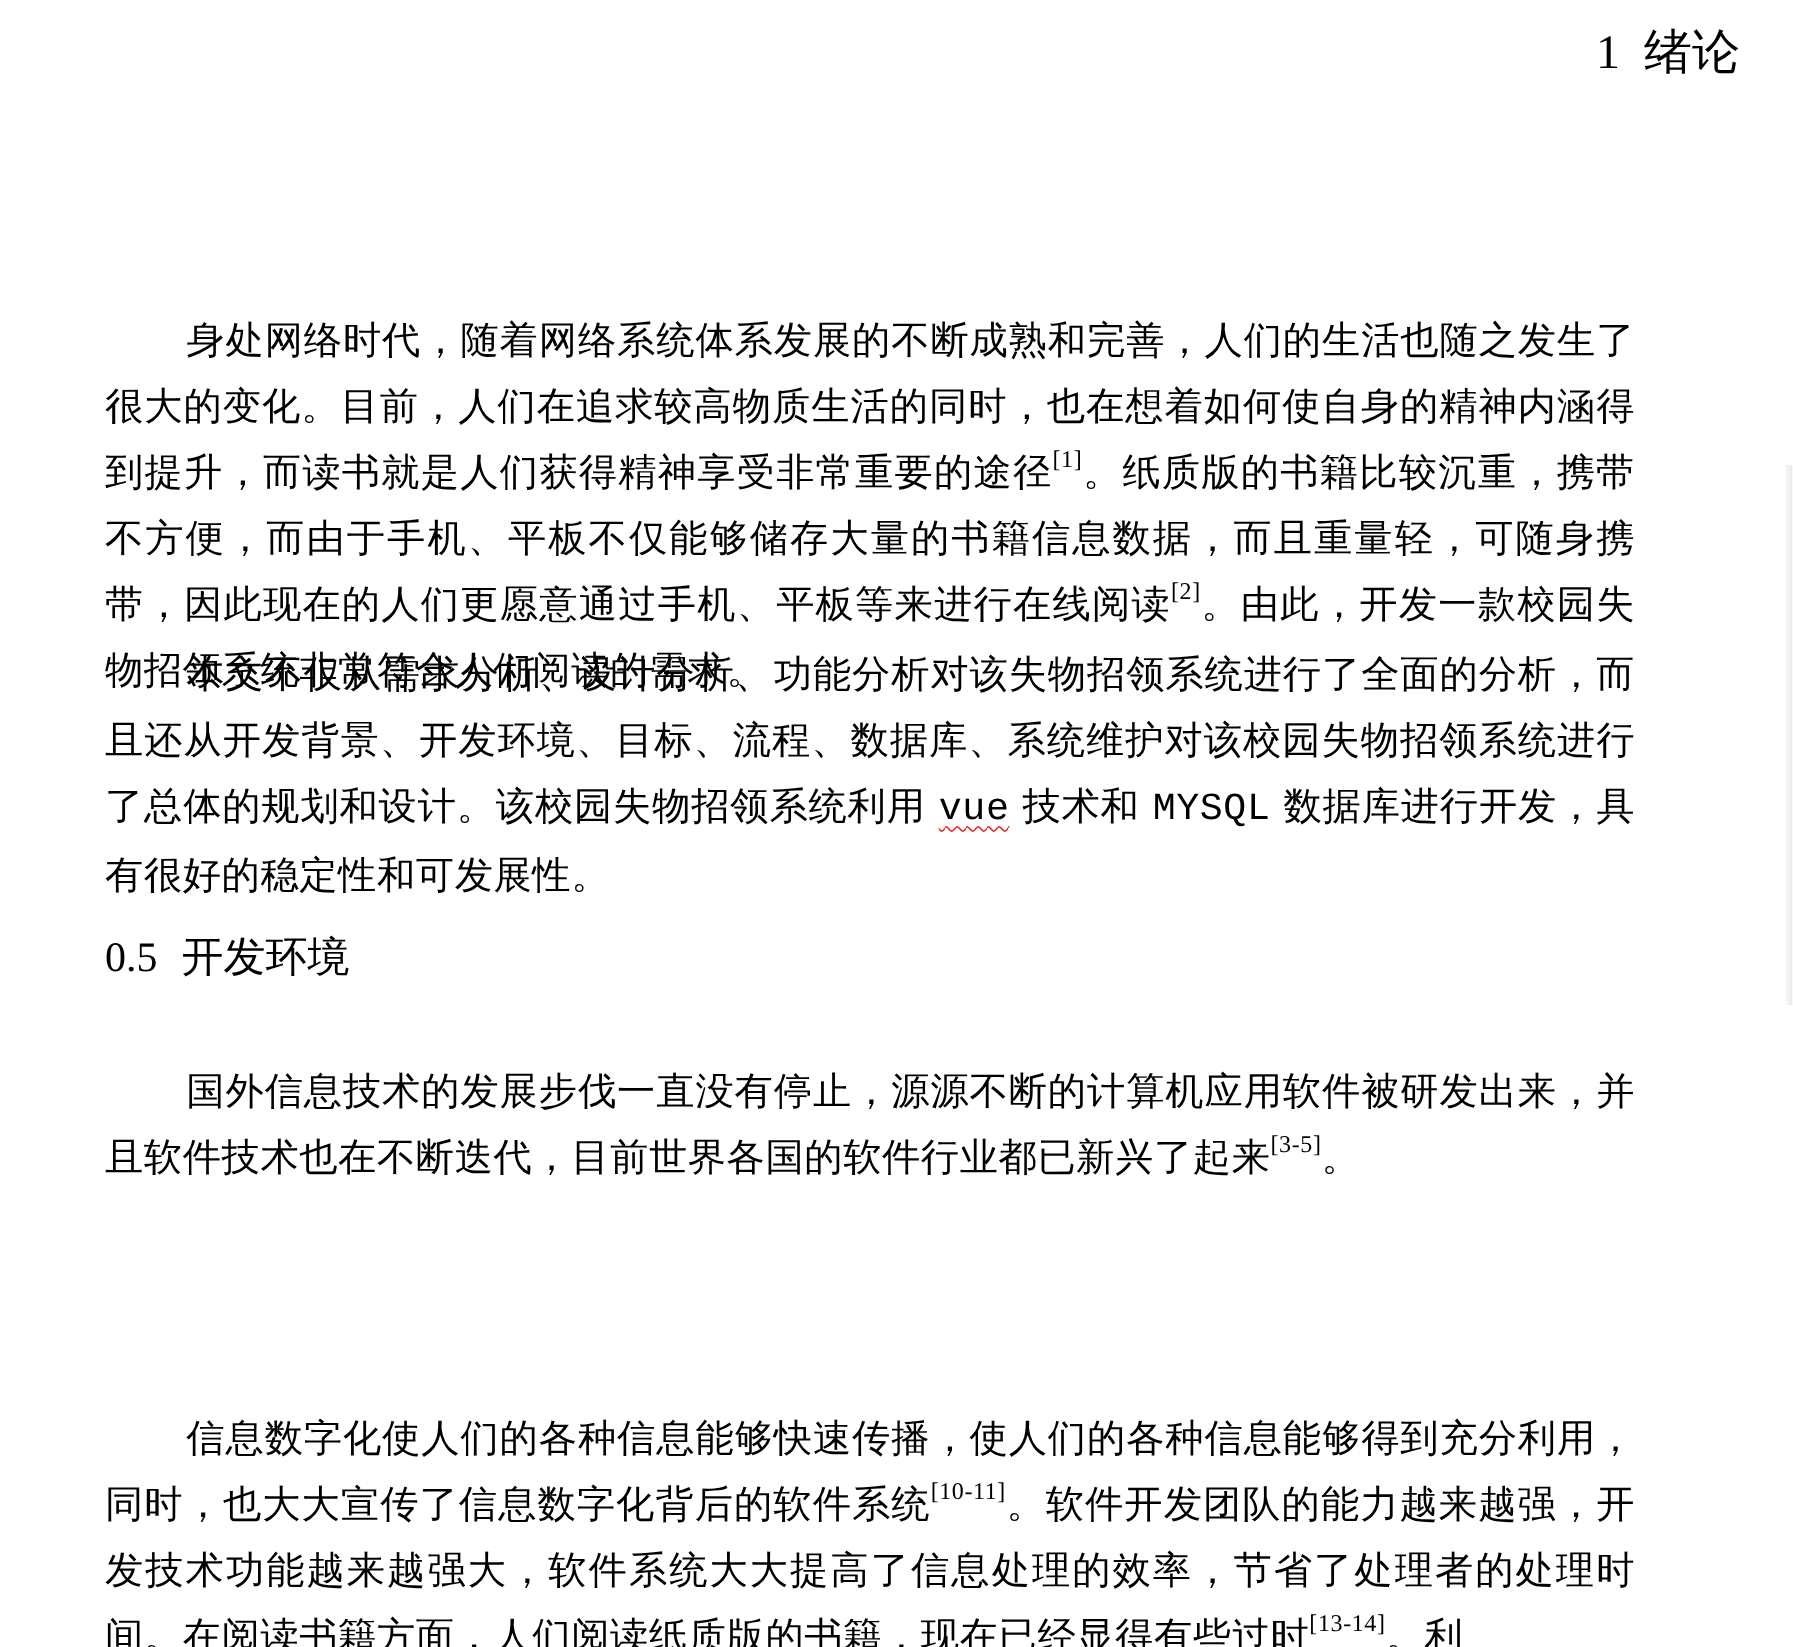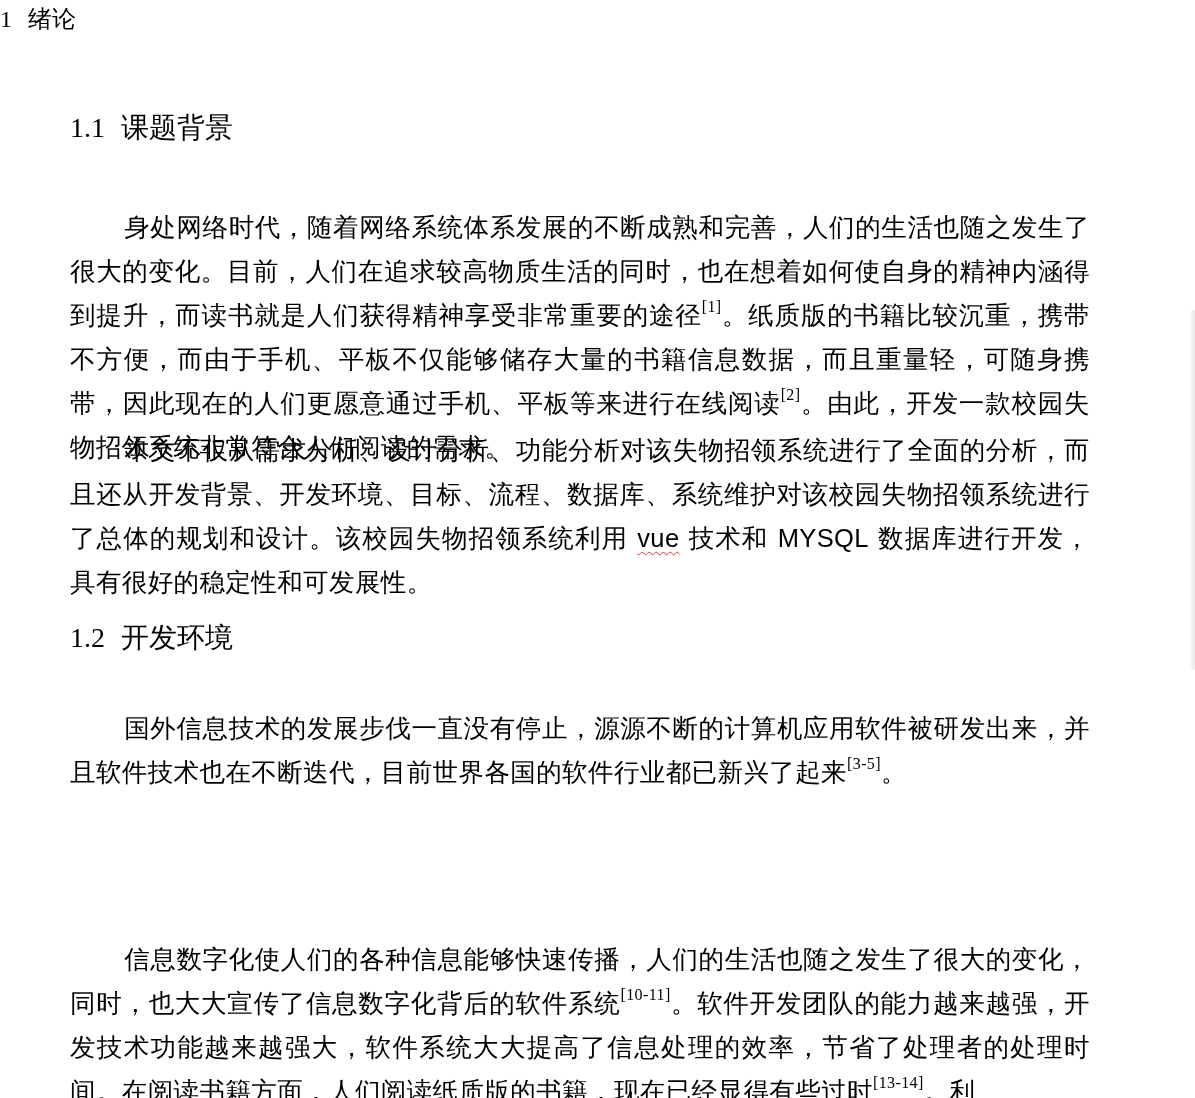--- a/index.html
+++ b/index.html
@@ -4,64 +4,61 @@
 <style>
   html, body { margin:0; padding:0; }
   body {
     width:1195px; height:1098px; overflow:hidden; background:#ffffff;
     position:relative;
     font-family:"Liberation Serif","DejaVu Serif",serif;
     color:#000;
   }
   .page { position:absolute; left:0; top:0; width:1195px; height:1098px; }
   .chapter-title {
-    position:absolute; top:2px; left:0; width:1160px; text-align:left;
-    font-size:24px; line-height:35px; font-weight:normal; margin:0;
+    position:absolute; top:2px; left:0; width:1160px; text-align:right;
+    font-size:32px; line-height:64px; font-weight:normal; margin:0;
     font-family:"DejaVu Sans","Liberation Sans",sans-serif;
   }
   .chapter-title .num { font-family:"Liberation Serif",serif; margin-right:16px; }
   .section-title {
     position:absolute; left:70px; margin:0; font-size:28px; line-height:40px; font-weight:normal;
     font-family:"DejaVu Sans","Liberation Sans",sans-serif;
   }
   .section-title .num { font-family:"Liberation Serif",serif; margin-right:16px; }
   .para {
     position:absolute; left:70px; width:1020px; margin:0;
     font-size:25.5px; line-height:44px; text-align:justify; text-align-last:left;
     font-family:"DejaVu Sans","Liberation Sans",sans-serif; letter-spacing:0.4px;
   }
   .para .ind { display:inline-block; width:54px; }
   sup { font-family:"Liberation Serif",serif; font-size:16px; vertical-align:top; line-height:28px; }
-  .latin { font-family:Liberation Sans, sans-serif; }
+  .latin { font-family:Liberation Mono, monospace; }
   .spell { text-decoration:underline wavy #e03030; text-decoration-thickness:1px; text-underline-offset:4px; }
   .edge-shadow {
     position:absolute; left:1190px; top:310px; width:5px; height:360px;
     background:linear-gradient(to right,#fafafa,#e9e9e9);
   }
 </style>
 </head>
 <body>
 
 <div class="page">
 
   <h1 class="chapter-title">
     <span class="num">1</span><span>绪论</span>
   </h1>
 
-  <h2 class="section-title" style="top:108px;">
-    <span class="num">1.1</span><span>课题背景</span>
-  </h2>
 
   <p class="para" style="top:165px;margin-top:40px;"><span class="ind"></span><span>身处网络时代，随着网络系统体系发展的不断成熟和完善，人们的生活也随之发生了很大的变化。目前，人们在追求较高物质生活的同时，也在想着如何使自身的精神内涵得到提升，而读书就是人们获得精神享受非常重要的途径</span><sup>[1]</sup><span>。纸质版的书籍比较沉重，携带不方便，而由于手机、平板不仅能够储存大量的书籍信息数据，而且重量轻，可随身携带，因此现在的人们更愿意通过手机、平板等来进行在线阅读</span><sup>[2]</sup><span>。由此，开发一款校园失物招领系统非常符合人们阅读的需求。</span></p>
 
   <p class="para" style="top:428px;"><span class="ind"></span><span>本文不仅从需求分析、设计分析、功能分析对该失物招领系统进行了全面的分析，而且还从开发背景、开发环境、目标、流程、数据库、系统维护对该校园失物招领系统进行了总体的规划和设计。该校园失物招领系统利用 </span><span class="latin spell">vue</span><span> 技术和 </span><span class="latin">MYSQL</span><span> 数据库进行开发，具有很好的稳定性和可发展性。</span></p>
 
   <h2 class="section-title" style="top:618px;">
-    <span class="num">1.2</span><span>开发环境</span>
+    <span class="num">0.5</span><span>开发环境</span>
   </h2>
 
   <p class="para" style="top:674px;margin-top:32px;"><span class="ind"></span><span>国外信息技术的发展步伐一直没有停止，源源不断的计算机应用软件被研发出来，并且软件技术也在不断迭代，目前世界各国的软件行业都已新兴了起来</span><sup>[3-5]</sup><span>。</span></p>
 
 
-  <p class="para" style="top:937px;"><span class="ind"></span><span>信息数字化使人们的各种信息能够快速传播，人们的生活也随之发生了很大的变化，同时，也大大宣传了信息数字化背后的软件系统</span><sup>[10-11]</sup><span>。软件开发团队的能力越来越强，开发技术功能越来越强大，软件系统大大提高了信息处理的效率，节省了处理者的处理时间。在阅读书籍方面，人们阅读纸质版的书籍，现在已经显得有些过时</span><sup>[13-14]</sup><span>。利</span></p>
+  <p class="para" style="top:937px;"><span class="ind"></span><span>信息数字化使人们的各种信息能够快速传播，使人们的各种信息能够得到充分利用，同时，也大大宣传了信息数字化背后的软件系统</span><sup>[10-11]</sup><span>。软件开发团队的能力越来越强，开发技术功能越来越强大，软件系统大大提高了信息处理的效率，节省了处理者的处理时间。在阅读书籍方面，人们阅读纸质版的书籍，现在已经显得有些过时</span><sup>[13-14]</sup><span>。利</span></p>
 
   <div class="edge-shadow"></div>
 </div>
 
 </body></html>

